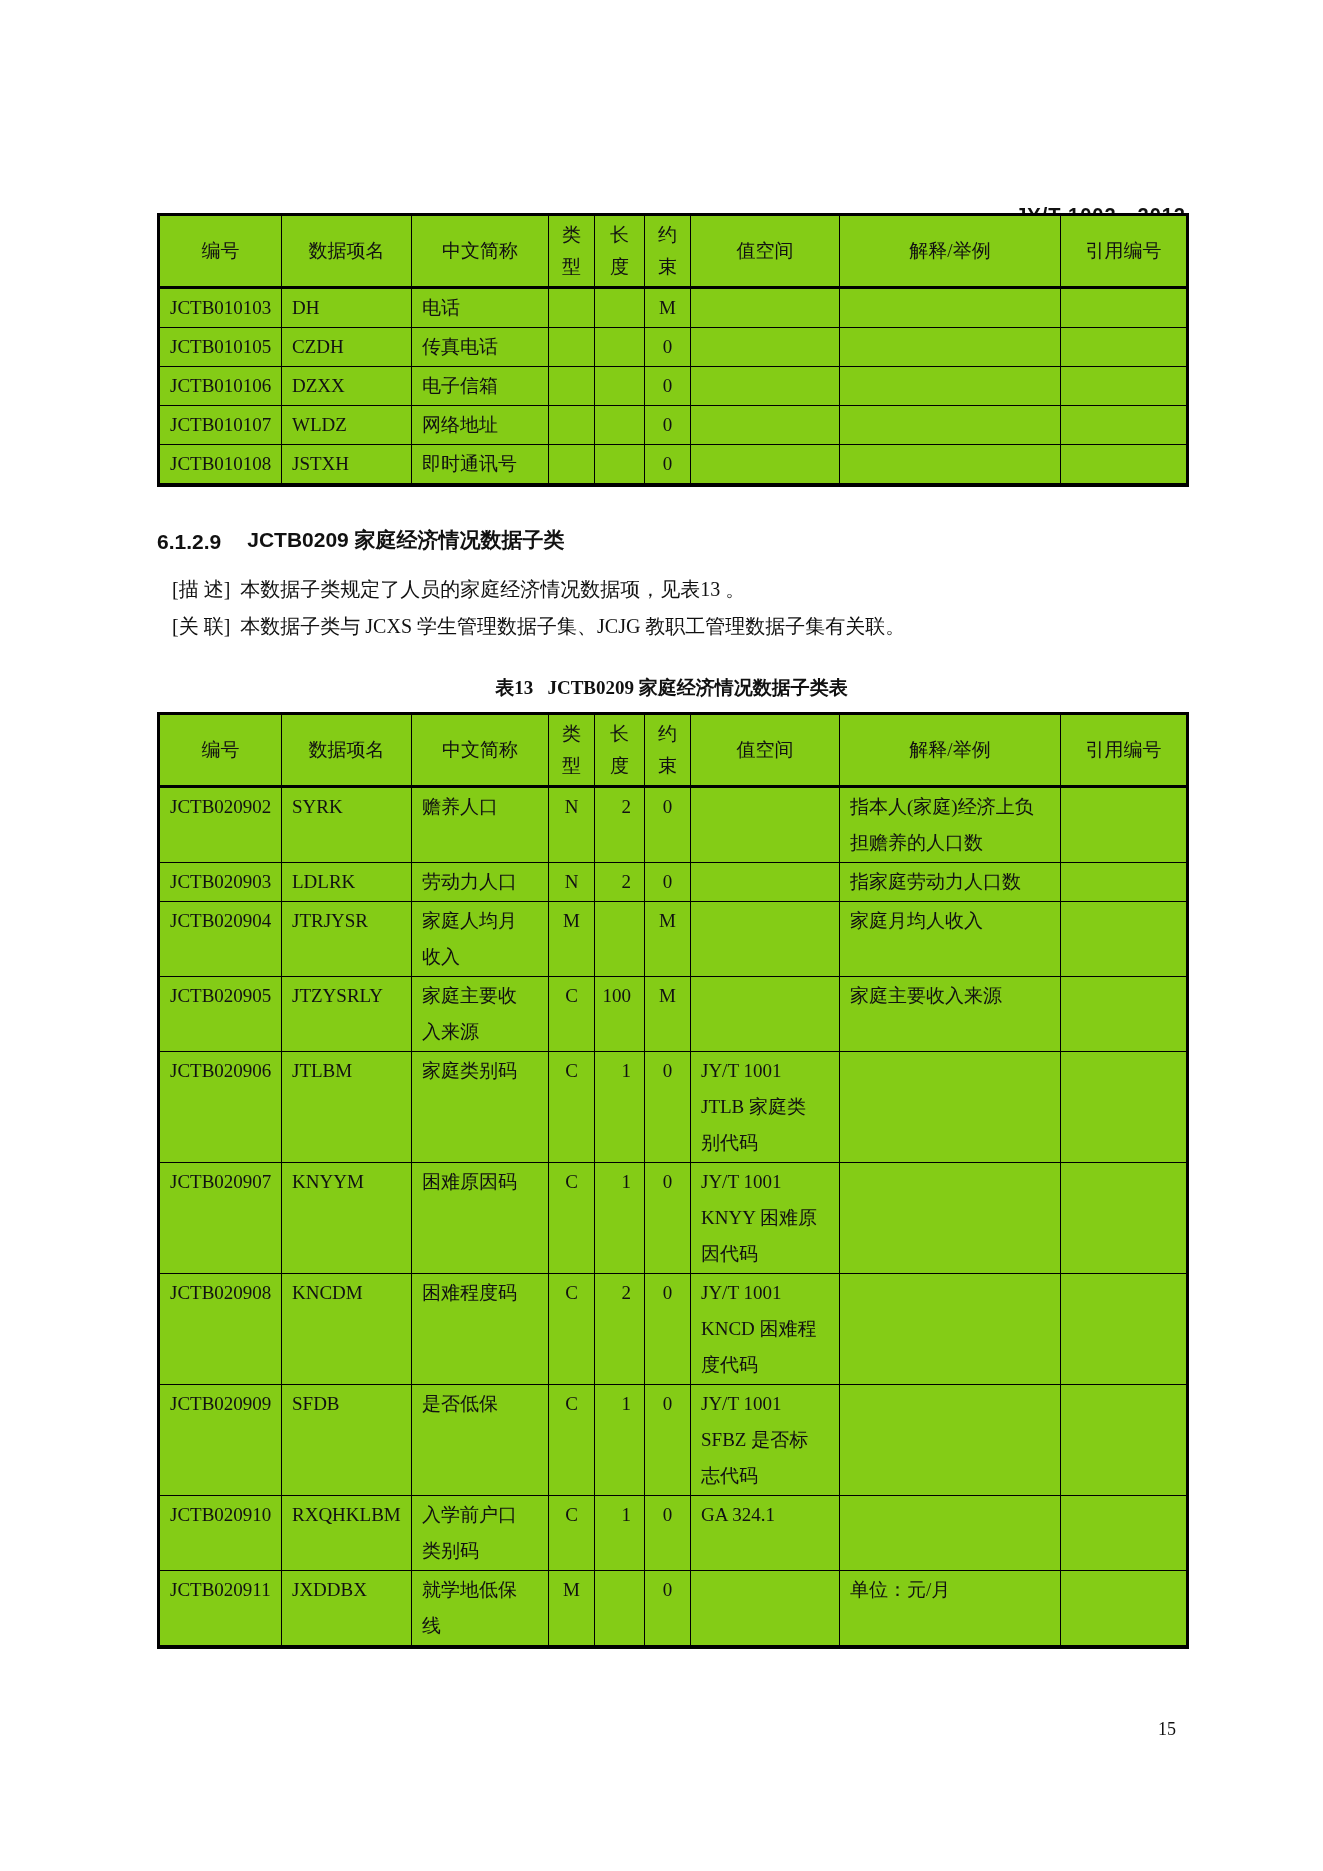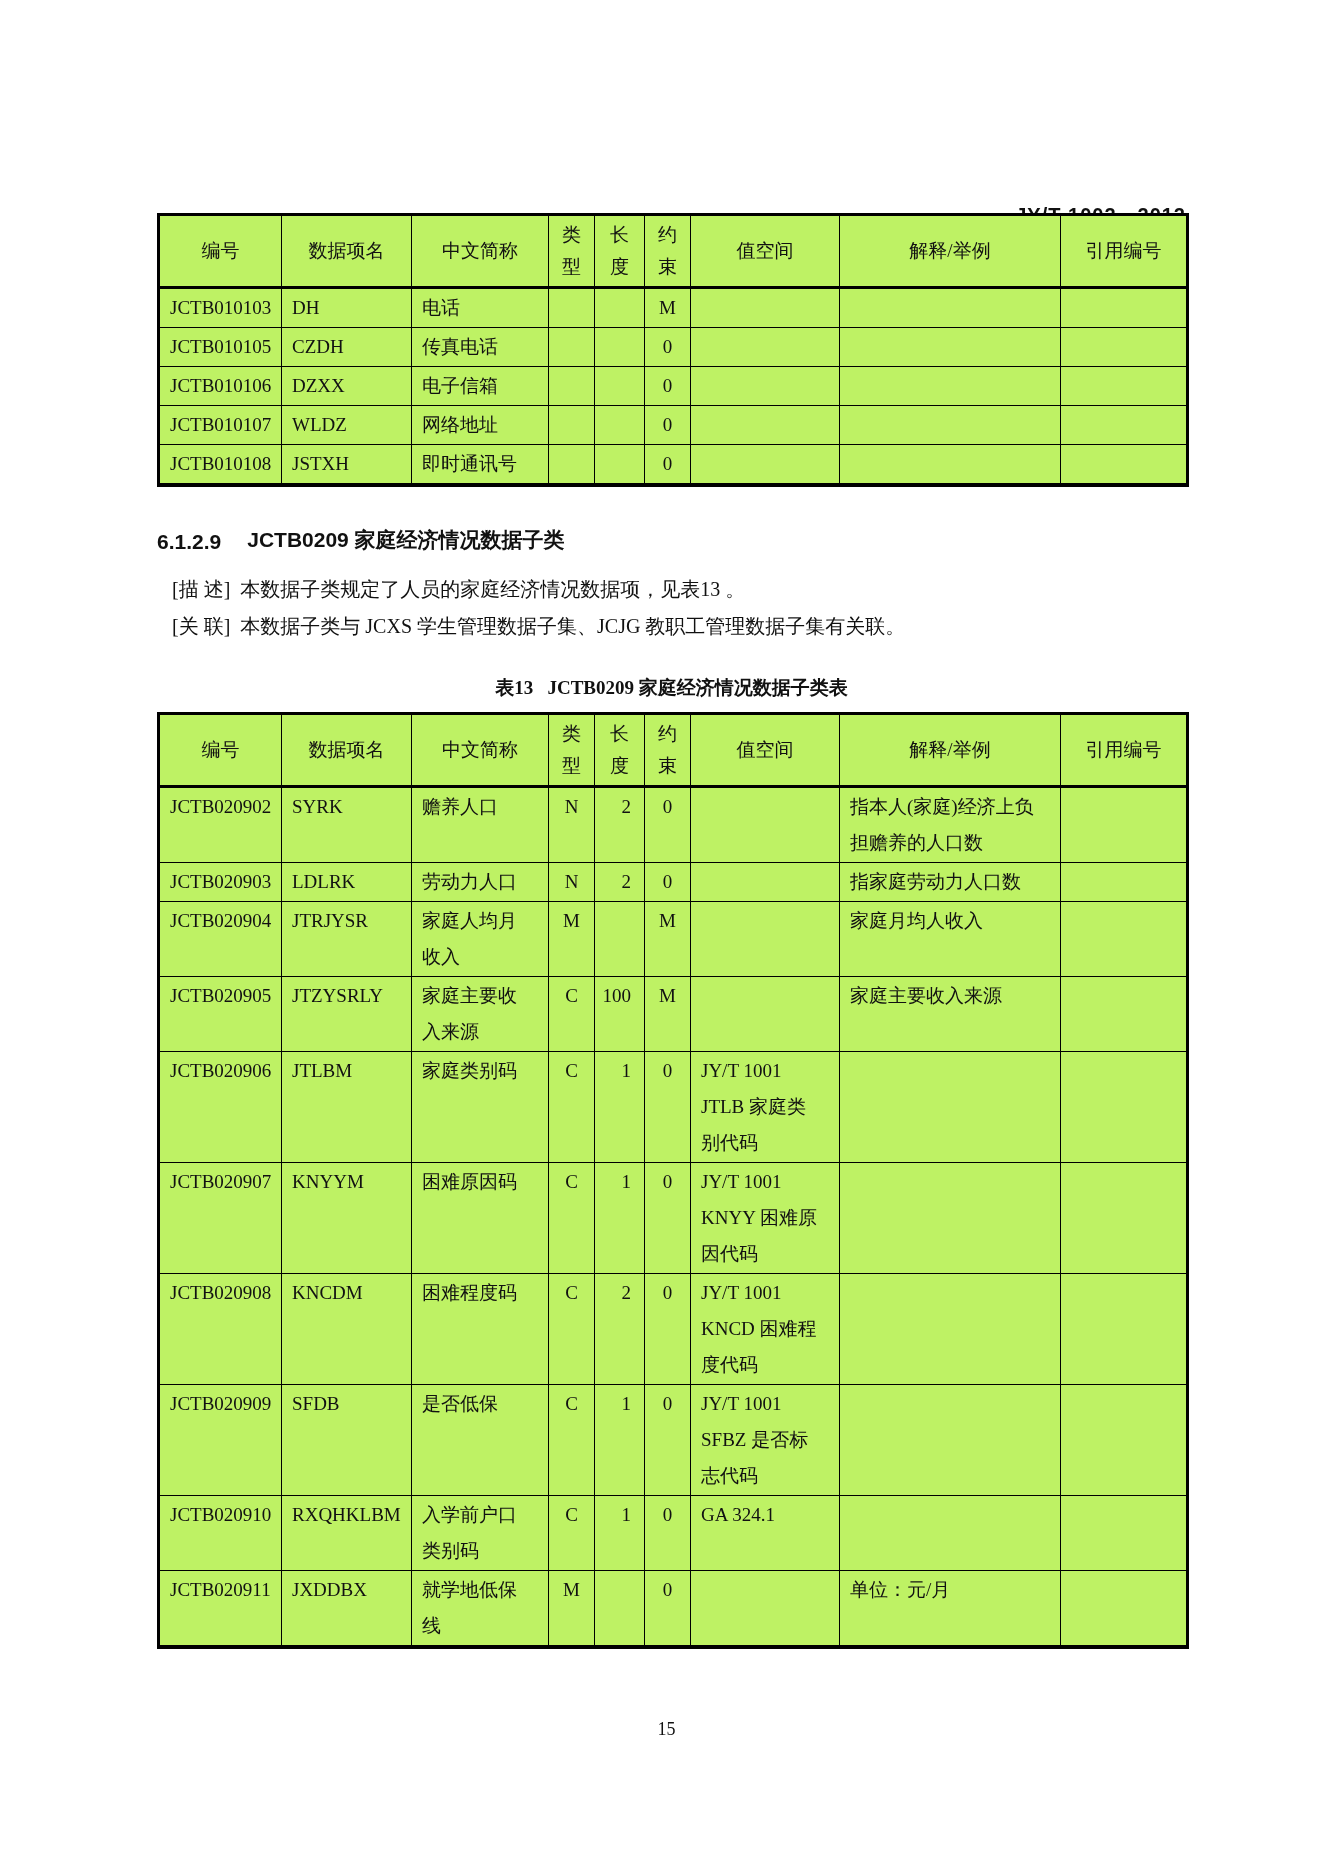--- a/index.html
+++ b/index.html
@@ -14,21 +14,21 @@
   #doc-code {
     top:162px; left:157px; width:1029px;
     text-align:right;
     font-family:"Liberation Sans","DejaVu Sans",sans-serif;
     font-weight:bold; font-size:20px; letter-spacing:1px;margin-top:42px;
   }
 
   table.data-table {
     border-collapse:collapse; table-layout:fixed; width:1029px;
     border:3px solid #000; border-bottom-width:4px;
-    background:#bef264;
+    background:#84cc16;
   }
   .data-table th, .data-table td {
     border:1.5px solid #000;
     font-size:19px; font-weight:normal;
     overflow:hidden;
   }
   .data-table thead th {
     border-bottom:3px solid #000;
     height:73px; text-align:center; vertical-align:middle;
     line-height:1.6; padding:0 2px;
@@ -67,21 +67,21 @@
   #table13-caption {
     top:675px; left:157px; width:1029px;
     text-align:center;
     font-family:Liberation Serif, serif;
     font-weight:bold; font-size:19px;
     white-space:pre;
   }
 
   #page-number {
     top:1719px; left:157px; width:1029px;
-    text-align:center; padding-right:10px;
+    text-align:right; padding-right:10px;
     font-size:18px;
   }
 </style>
 </head>
 <body>
 
 <div id="doc-code" class="abs">JY/T 1002—2012</div>
 
 <table id="table1" class="data-table abs" data-table="top_table">
   <colgroup>

